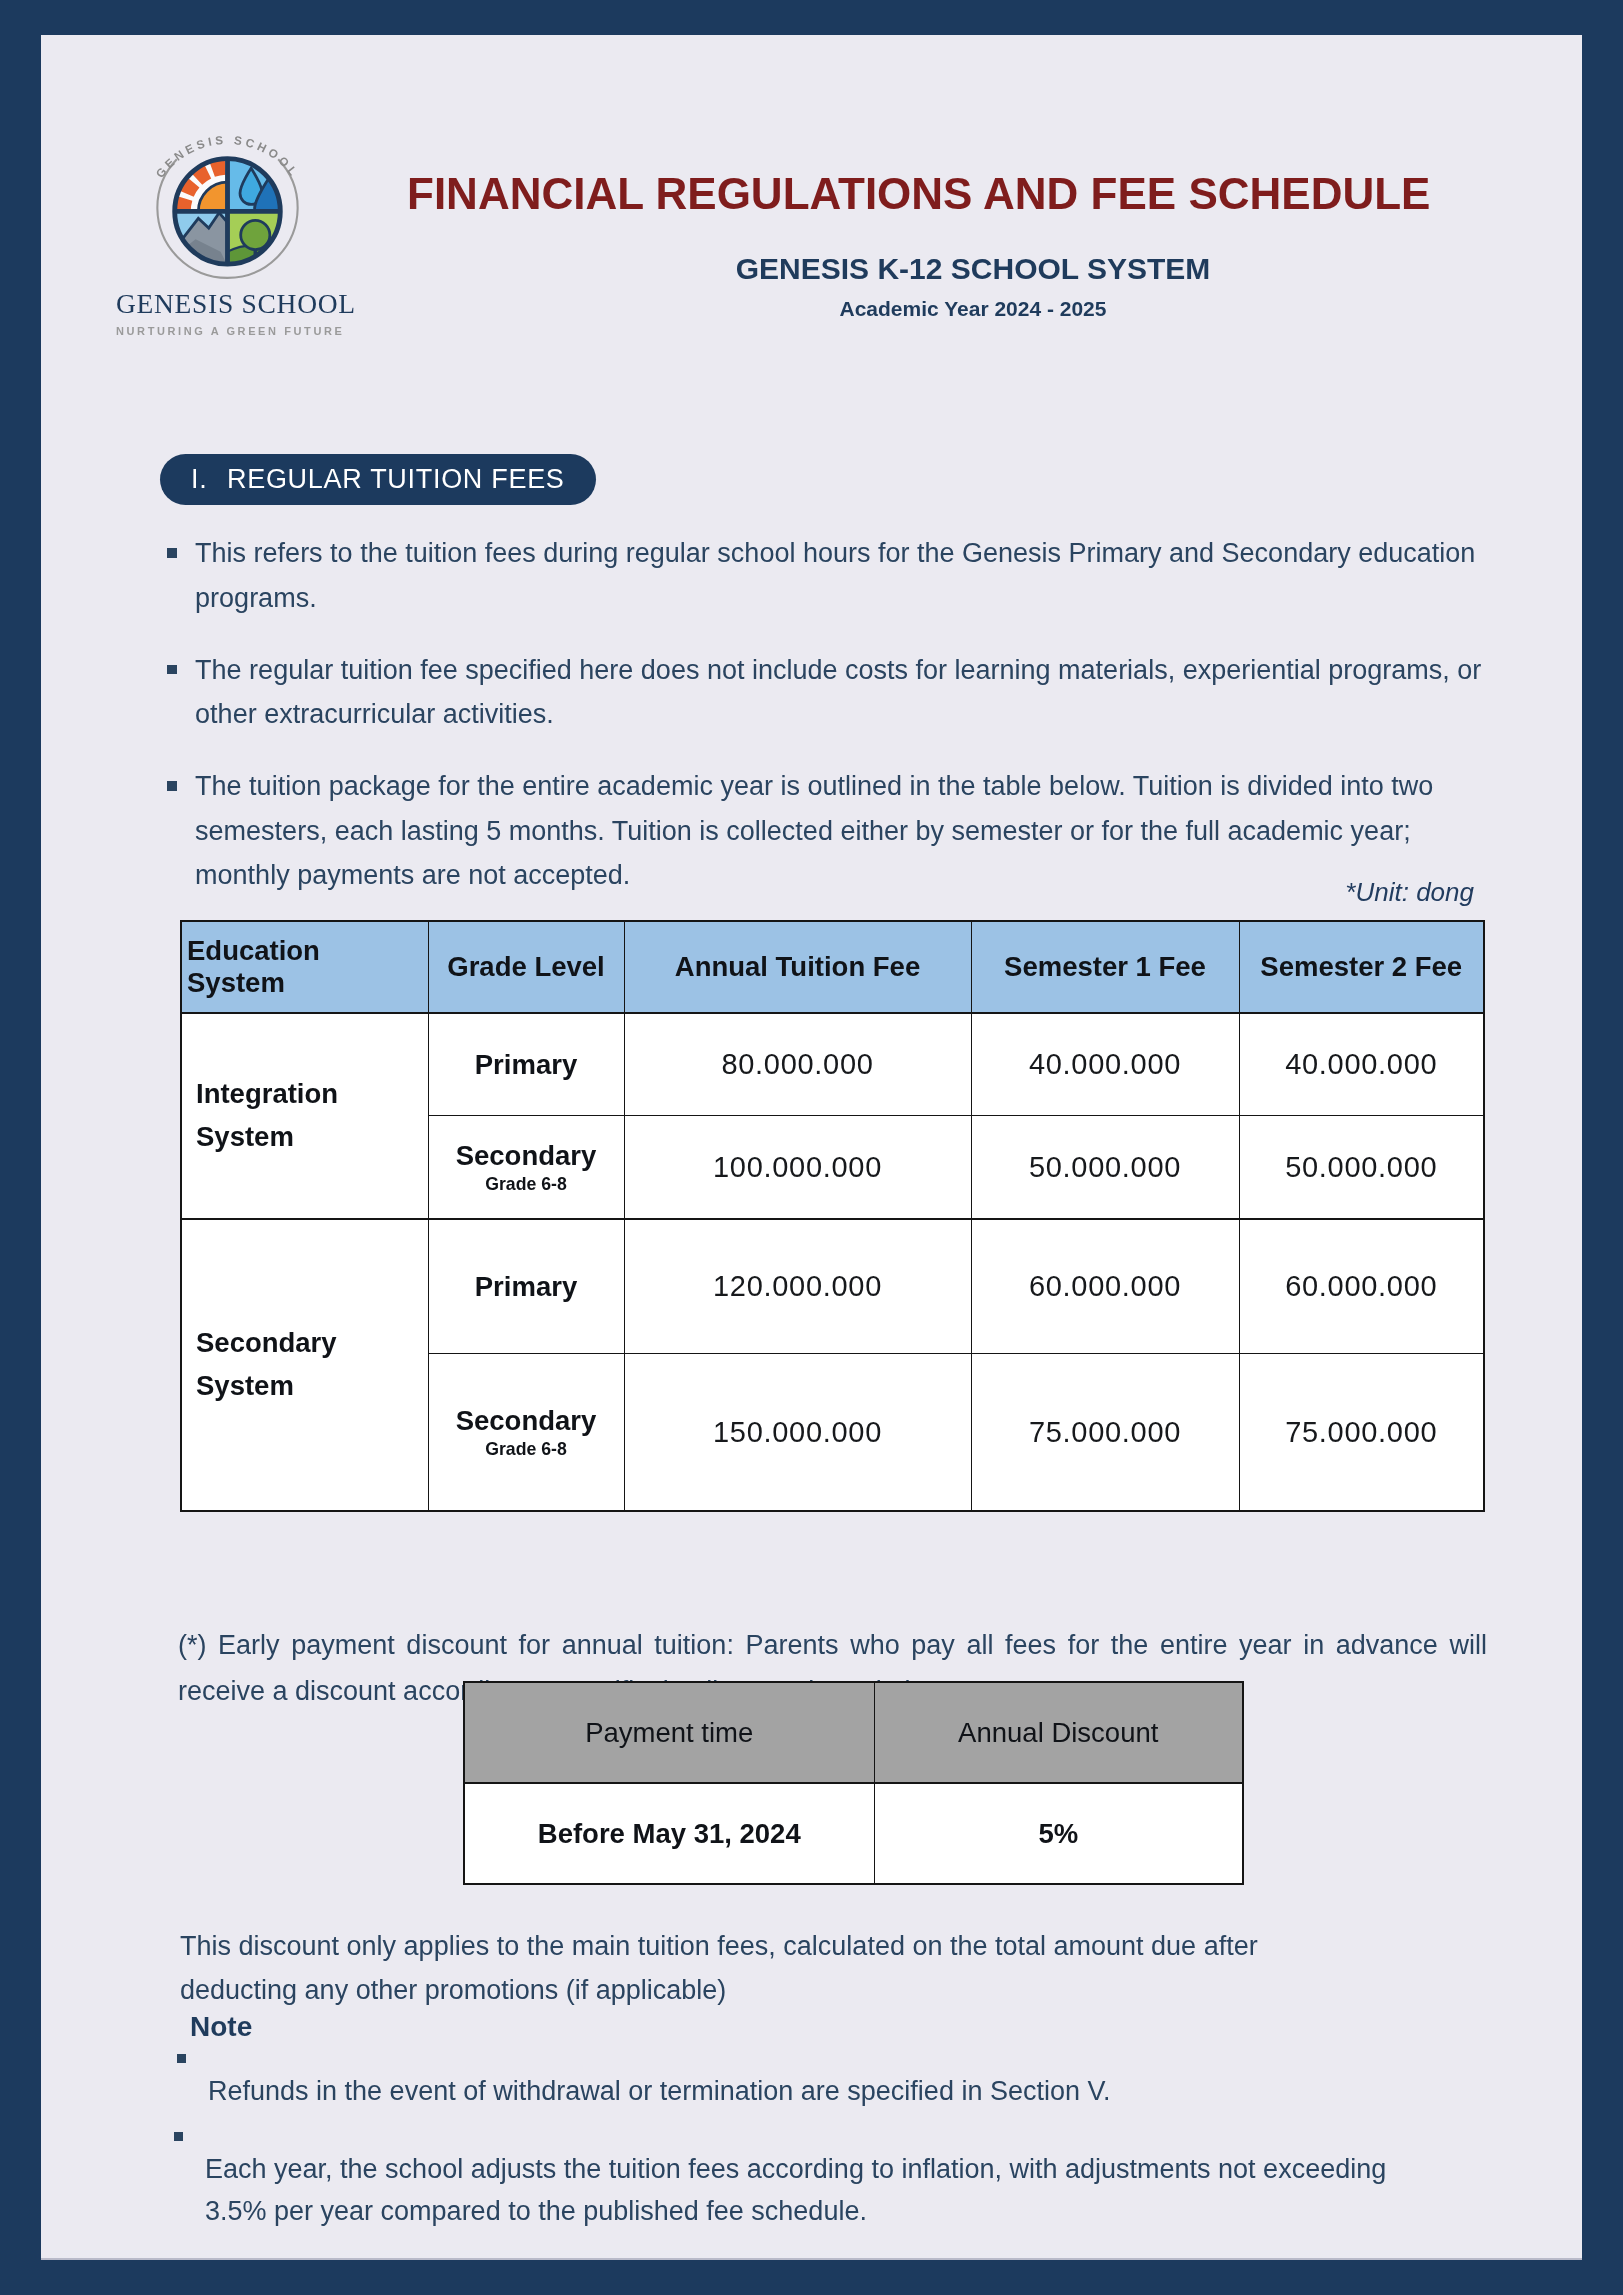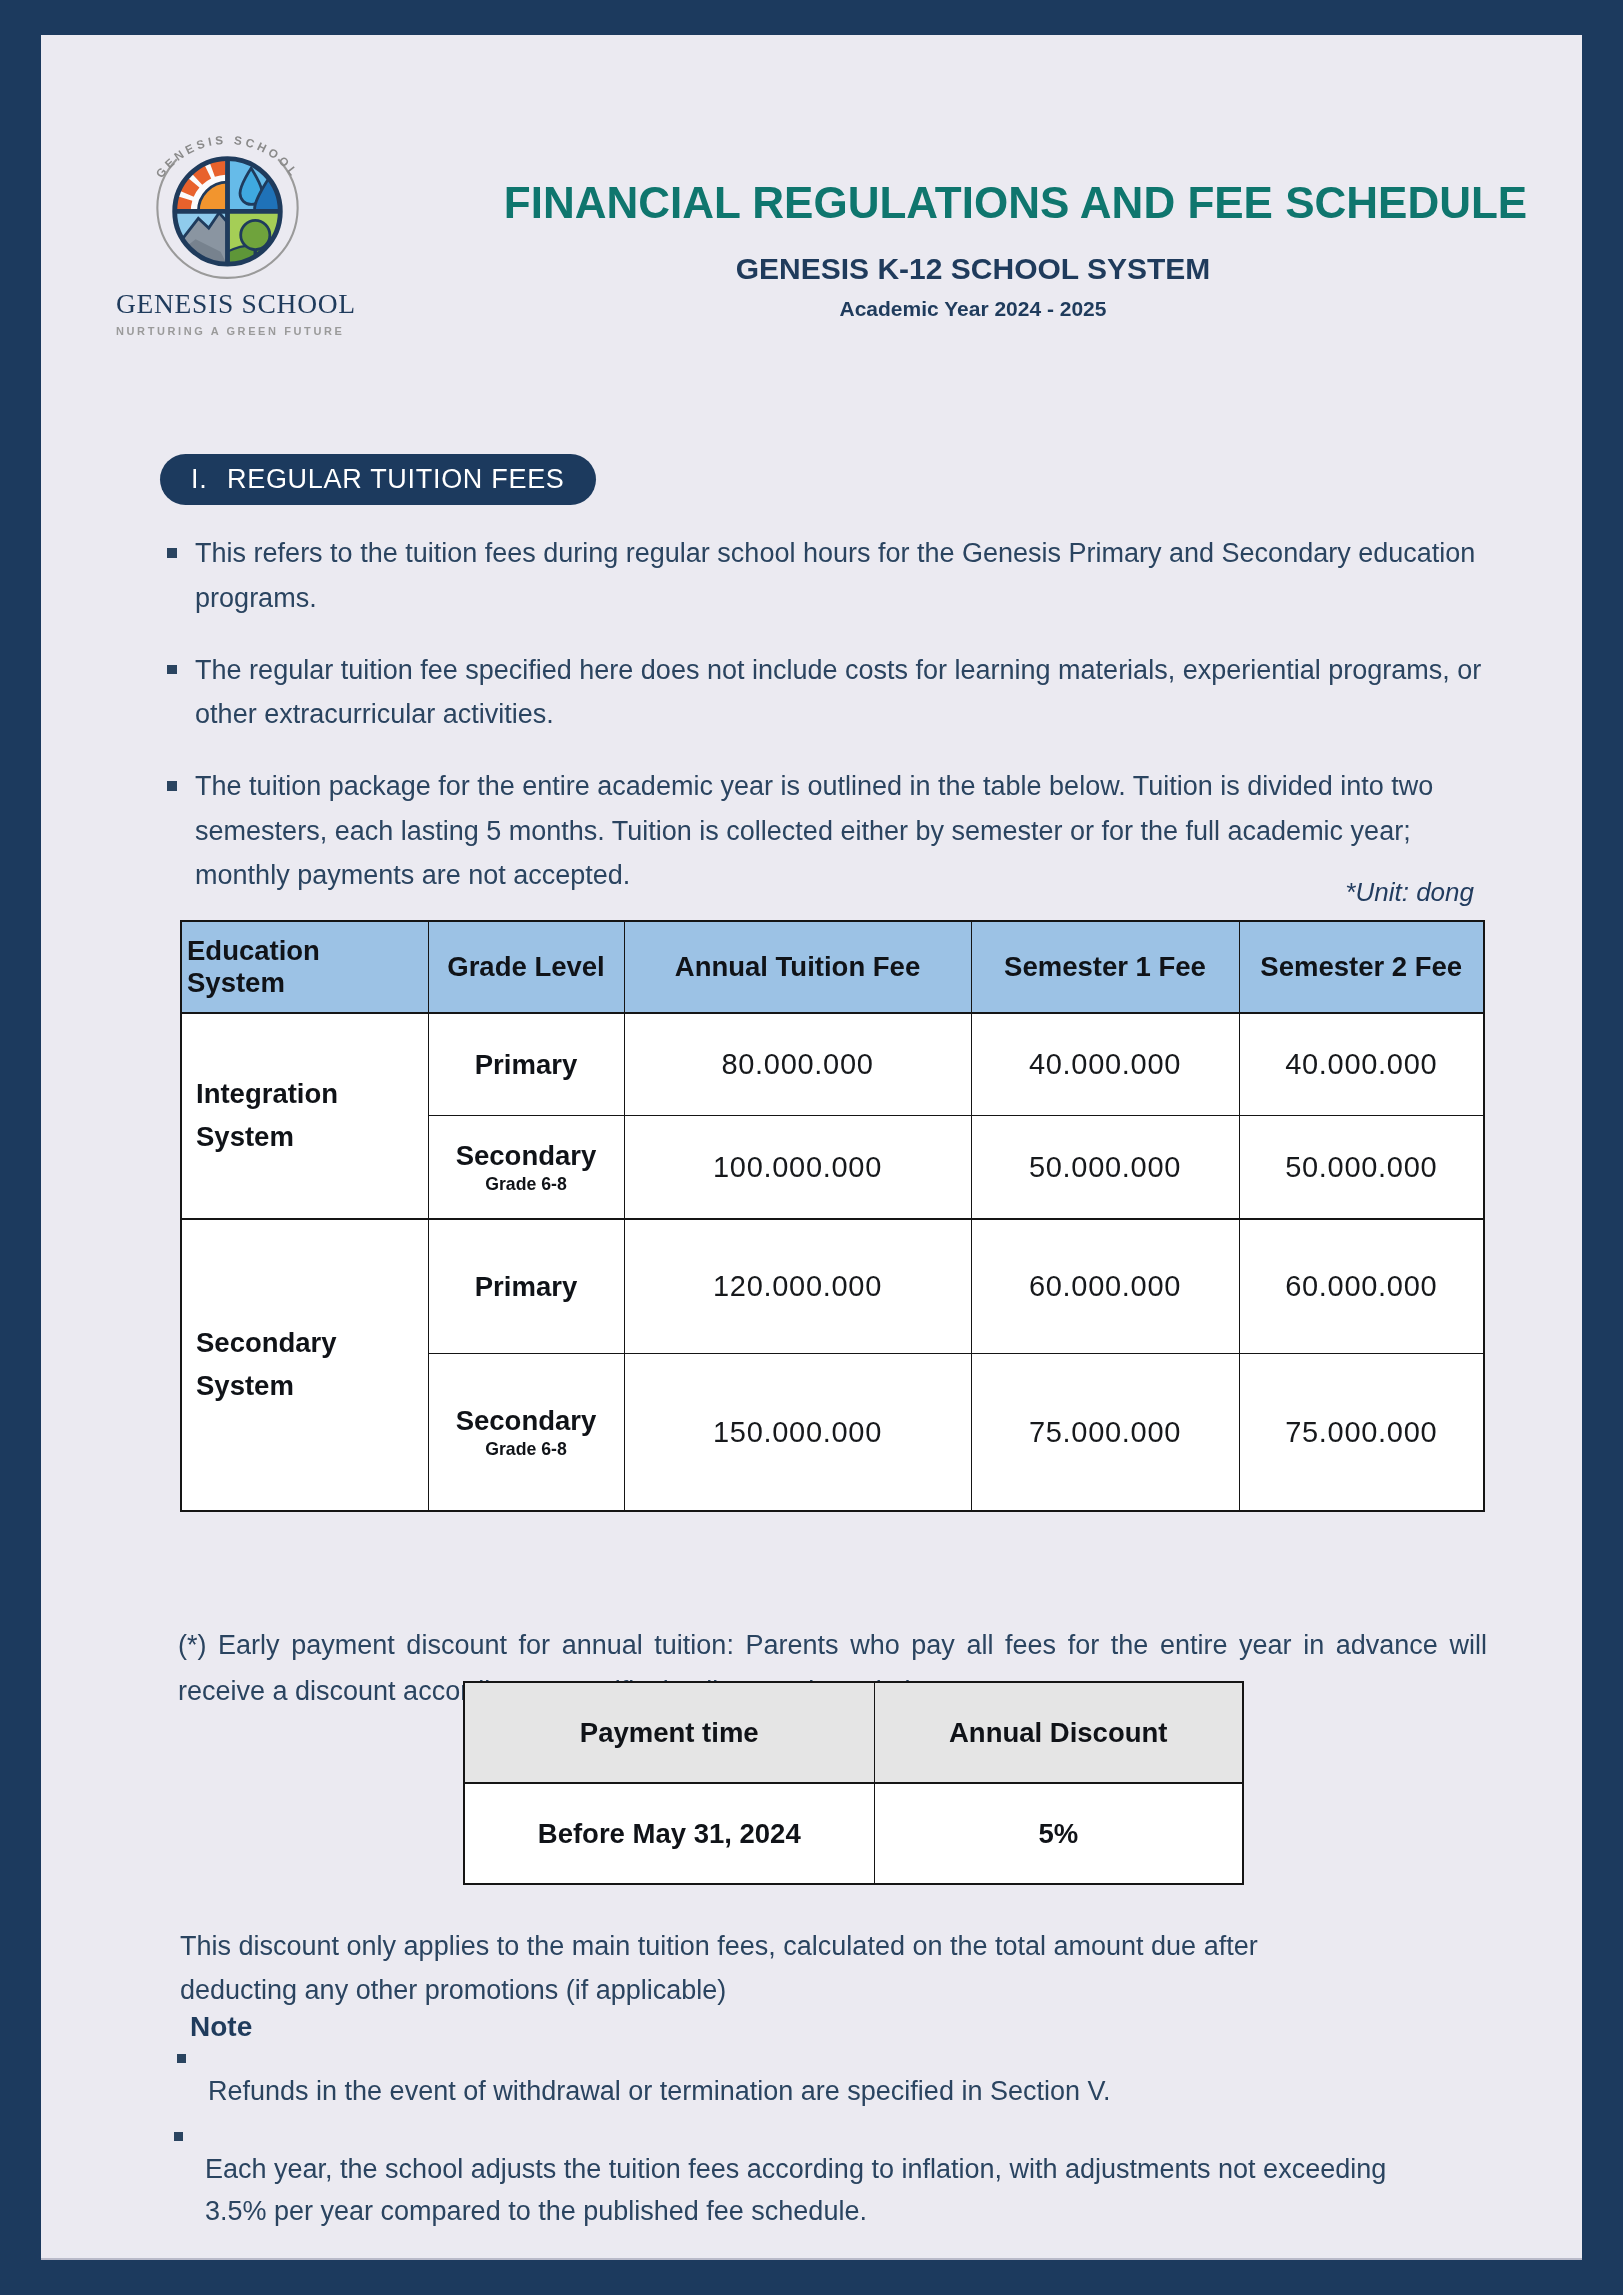--- a/index.html
+++ b/index.html
@@ -27,23 +27,23 @@
   .logo-name{
     font-family:"Liberation Serif", serif;
     font-size:27.5px;color:#1F3B5C;letter-spacing:0.7px;
     margin-top:2.6px;white-space:nowrap;
   }
   .logo-tagline{
     font-size:11px;font-weight:bold;color:#9A9A9A;
     letter-spacing:2.6px;margin-top:5.2px;white-space:nowrap;
   }
   .doc-title{
-    position:absolute;left:366px;top:145px;width:1217px;
-    text-align:center;
-    font-size:44px;font-weight:bold;color:#0f766e;
+    position:absolute;left:366px;top:136px;width:1217px;
+    text-align:left;
+    font-size:44px;font-weight:bold;color:#7f1d1d;
     letter-spacing:0px;line-height:1.05;white-space:nowrap;
   }
   .doc-sub1{
     position:absolute;left:340px;top:217px;width:1184px;
     text-align:center;font-size:30px;font-weight:bold;color:#1F3B5C;
     white-space:nowrap;
   }
   .doc-sub2{
     position:absolute;left:340px;top:262px;width:1184px;
     text-align:center;font-size:21px;font-weight:bold;color:#1F3B5C;
@@ -112,21 +112,21 @@
     font-size:27px;line-height:1.72;color:#2A4460;
     text-align:justify;
   }
   .pay-table{
     position:absolute;left:422px;top:1646px;
     border-collapse:collapse;table-layout:fixed;background:#FFFFFF;
     border:2px solid #151515;
   }
   .pay-table th,.pay-table td{border:1.3px solid #151515;color:#101318;}
   .pay-table th{
-    background:#e5e5e5;height:97px;font-size:27.5px;font-weight:700;
+    background:#a3a3a3;height:97px;font-size:27.5px;font-weight:400;
     text-align:center;border-bottom:2px solid #151515;
   }
   .pay-table td{height:97px;font-size:27.5px;font-weight:bold;text-align:center;}
   .discount-applies{
     position:absolute;left:139px;top:1890px;width:1178px;
     font-size:27px;line-height:1.62;color:#2A4460;
   }
   
   .note-heading{
     position:absolute;left:149px;top:1976px;

